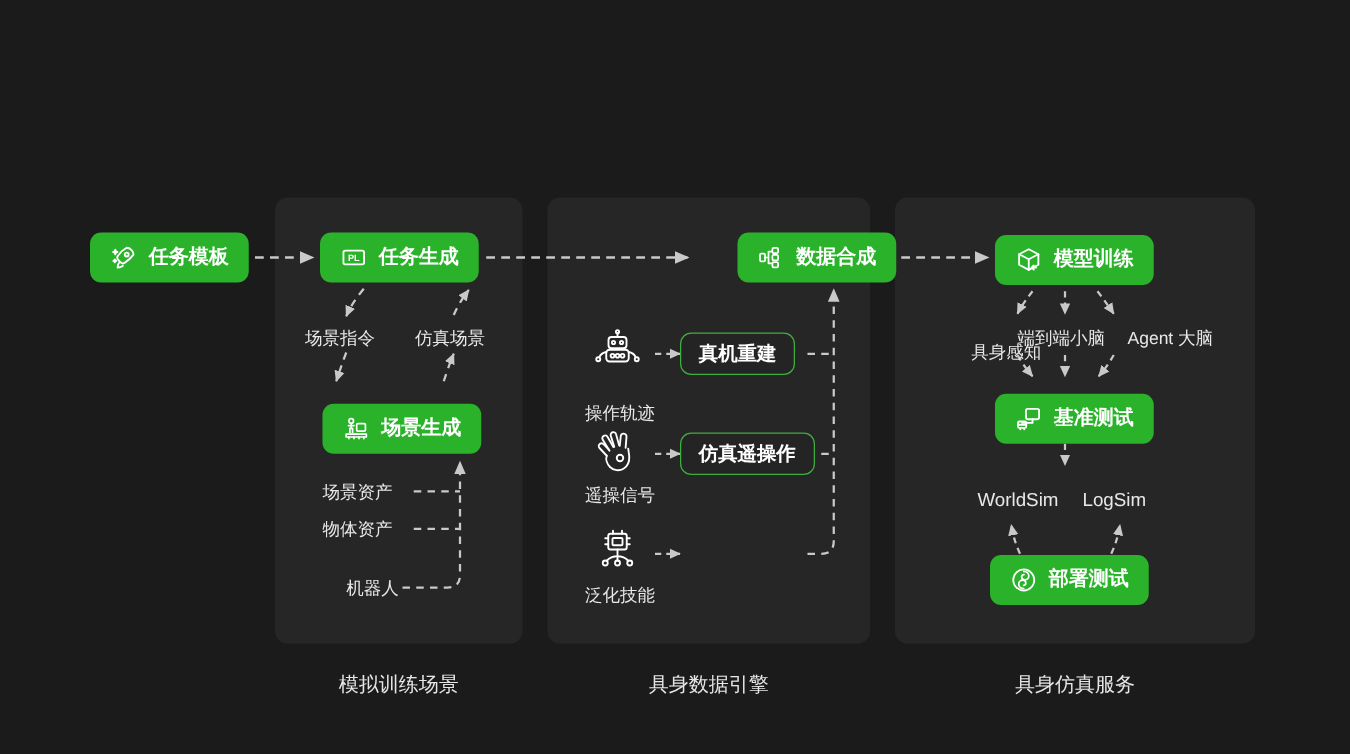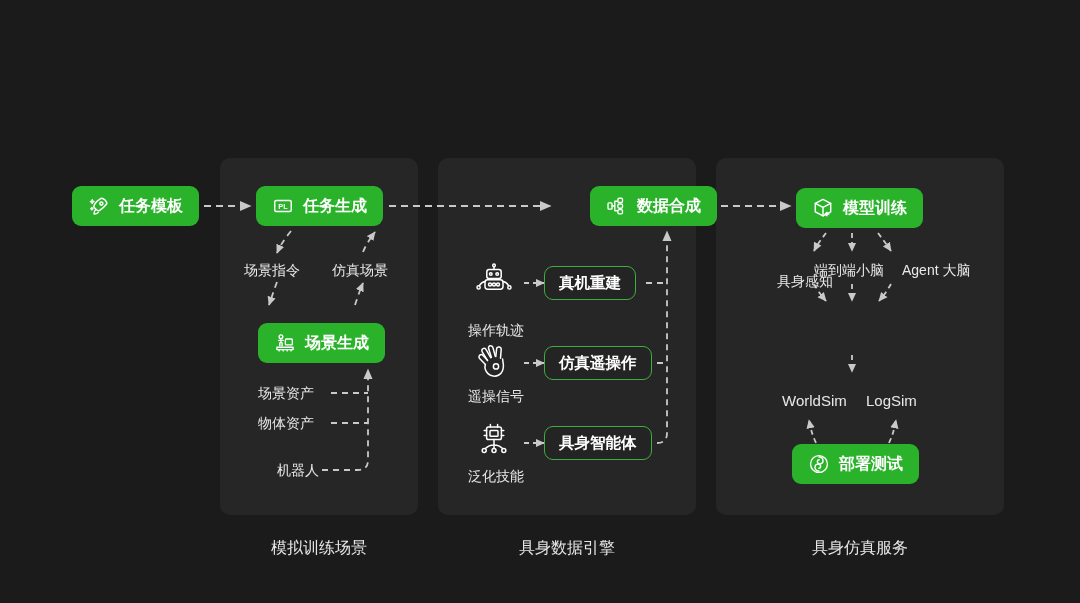--- a/index.html
+++ b/index.html
@@ -236,39 +236,49 @@
       <rect x="18" y="8.4" width="8" height="5.8" rx=".8"></rect>
       <path d="M18.4 5V2.6M25.6 5V2.6M14.6 8.6h-2.4M14.6 13.4h-2.4M29.4 8.6h2.4M29.4 13.4h2.4"></path>
       <path d="M22 17.6v5.4M22 23c-3.6 0-6.6 1.4-8.6 3.6M22 23c3.6 0 6.6 1.4 8.6 3.6"></path>
       <circle cx="12.2" cy="28.4" r="2"></circle>
         <circle cx="22" cy="28.4" r="2"></circle>
         <circle cx="31.8" cy="28.4" r="2"></circle>
       <path d="M22 23v3.4"></path>
     </svg>
   </div>
   <div class="lbl" style="left:468px; top:468px;">泛化技能</div>
-  <div class="opill" style="left:544px; top:426px;">具身智能体</div>
 
   <div class="panel-caption" id="caption-2">具身数据引擎</div>
 
   <div class="pill" id="pill-model-train" style="left:796px; top:188px;">
     <span class="ico">
       <svg viewBox="0 0 24 24" fill="none" stroke="#ffffff" stroke-width="1.6" stroke-linecap="round" stroke-linejoin="round">
         <path d="M12 2.6 20.4 7v9.2L12 20.6 3.6 16.2V7z"></path>
         <path d="M12 11.4 20.4 7M12 11.4v9.2M12 11.4 3.6 7"></path>
         <path d="M18.4 18.6h-3.2M16.4 16.8l-2 1.8 2 1.8"></path>
       </svg>
     </span>
     <span class="txt">模型训练</span>
   </div>
 
   <div class="lbl" style="left:777px; top:262px;margin-top:11px;">具身感知</div>
   <div class="lbl" style="left:814px; top:262px;">端到端小脑</div>
   <div class="lbl" style="left:902px; top:262px;">Agent 大脑</div>
 
+  <div class="pill" id="pill-benchmark" style="left:796px; top:315px;">
+    <span class="ico">
+      <svg viewBox="0 0 24 24" fill="none" stroke="#ffffff" stroke-width="1.6" stroke-linecap="round" stroke-linejoin="round">
+        <rect x="9.6" y="3.4" width="11.4" height="9" rx="1.4"></rect>
+        <path d="M15.3 12.4v3.2H6.2"></path>
+        <rect x="2.6" y="14.4" width="7.2" height="5.6" rx="1.2"></rect>
+        <path d="M2.6 17.2h7.2M4.6 20v1.2M8 20v1.2"></path>
+      </svg>
+    </span>
+    <span class="txt">基准测试</span>
+  </div>
 
   <div class="lbl" style="left:782px; top:392px; font-size:15px;">WorldSim</div>
   <div class="lbl" style="left:866px; top:392px; font-size:15px;">LogSim</div>
 
   <div class="pill" id="pill-deploy" style="left:792px; top:444px;">
     <span class="ico">
       <svg viewBox="0 0 24 24" fill="none" stroke="#ffffff" stroke-width="1.5" stroke-linecap="round" stroke-linejoin="round">
         <circle cx="12" cy="12" r="9.2"></circle>
         <path d="M12 4.4c2.6 0 4.4 1.8 4.4 4 0 2-1.6 3.4-3.4 3.4-1.6 0-2.8-1.1-2.8-2.5 0-1.2.9-2 2-2"></path>
         <path d="M12 19.6c-2.6 0-4.4-1.8-4.4-4 0-2 1.6-3.4 3.4-3.4 1.6 0 2.8 1.1 2.8 2.5 0 1.2-.9 2-2 2"></path>

